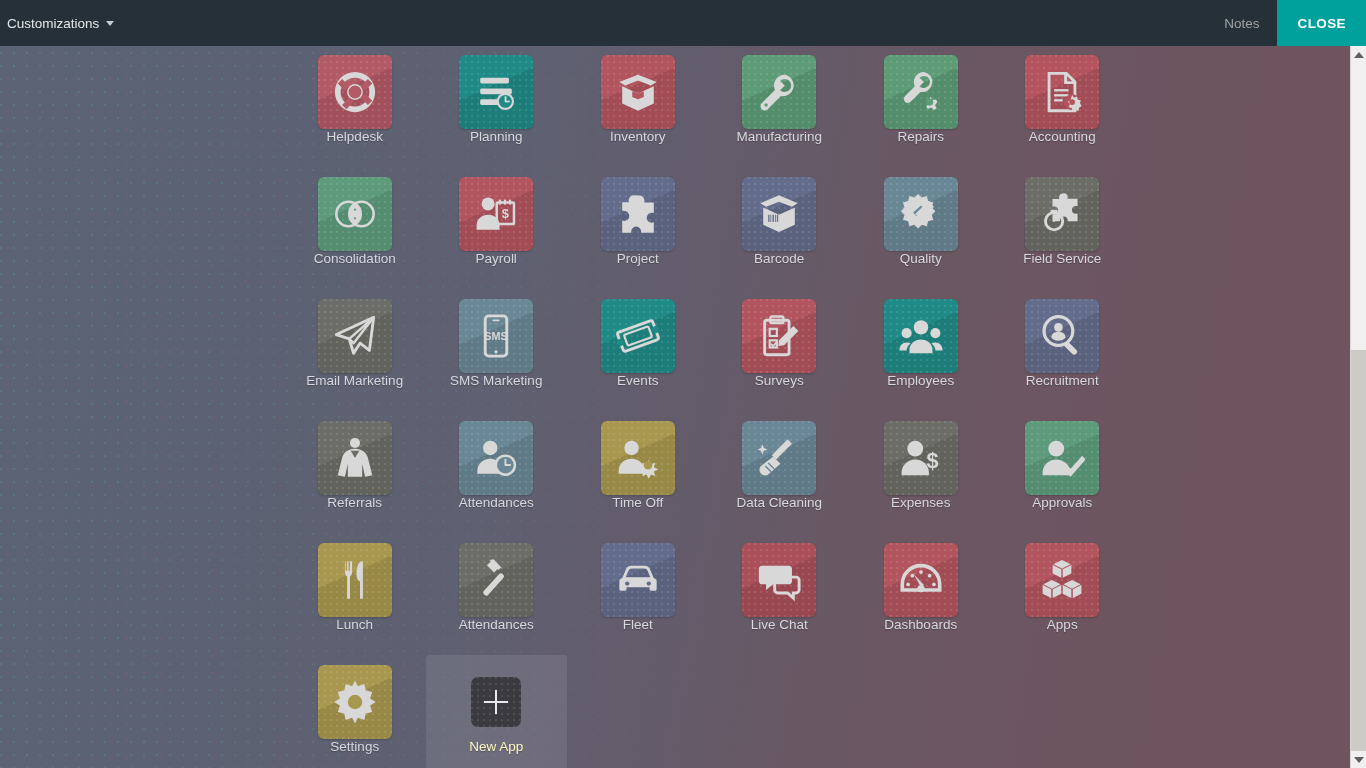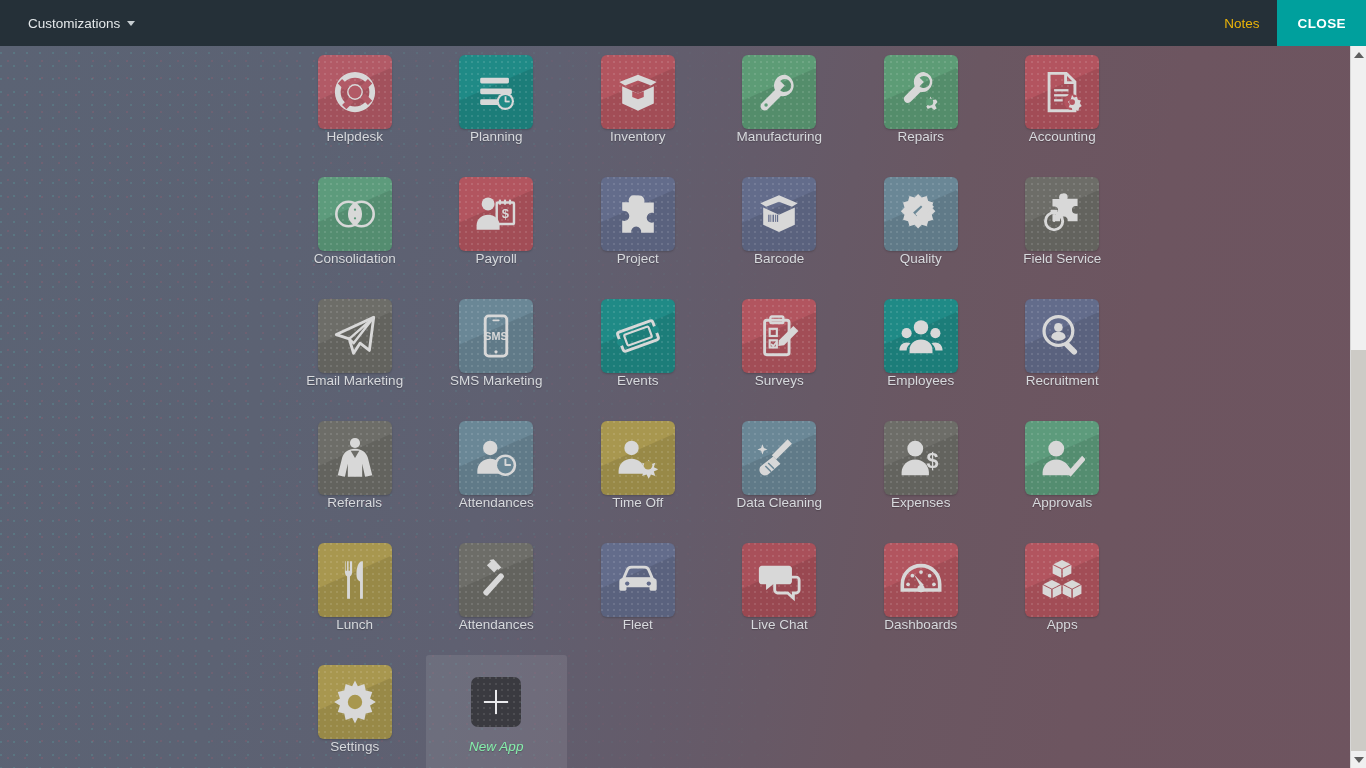--- a/index.html
+++ b/index.html
@@ -57,21 +57,21 @@
     height: 46px;
     background: #253038;
     display: flex;
     align-items: stretch;
     z-index: 40;
     color: #dfe3e6;
   }
   .topbar-left {
     display: flex;
     align-items: center;
-    padding-left: 22px;
+    padding-left: 1px;
   }
   .menu-toggle {
     display: flex;
     align-items: center;
     gap: 7px;
     font-size: 13.5px;
     color: #e4e8ea;
     padding: 6px 6px;
     cursor: pointer;
     white-space: nowrap;
@@ -86,21 +86,21 @@
   .topbar-spacer { flex: 1 1 auto; }
   .topbar-right {
     display: flex;
     align-items: stretch;
   }
   .notes-btn {
     display: flex;
     align-items: center;
     padding: 0 18px;
     font-size: 13.5px;
-    color: #eab308;
+    color: #a3a3a3;
     cursor: pointer;
   }
   .close-btn {
     display: flex;
     align-items: center;
     padding: 0 20px;
     background: #00a09d;
     color: #ffffff;
     font-size: 13.5px;
     font-weight: bold;
@@ -175,21 +175,21 @@
   }
   .tile-label {
     margin-top: 1px;
     font-size: 13.5px;
     color: #d7d9dd;
     text-align: center;
     line-height: 1.1;
     white-space: nowrap;
     text-shadow: 0 1px 1px rgba(0,0,0,0.25);
   }
-  .app-tile.highlight .tile-label { color: #86efac; font-style: italic; }
+  .app-tile.highlight .tile-label { color: #fef9c3; }
 
   .newapp-square {
     width: 50px; height: 50px;
     border-radius: 7px;
     background: #3a3a40;
     display: flex;
     align-items: center;
     justify-content: center;
     position: relative;
     overflow: hidden;

